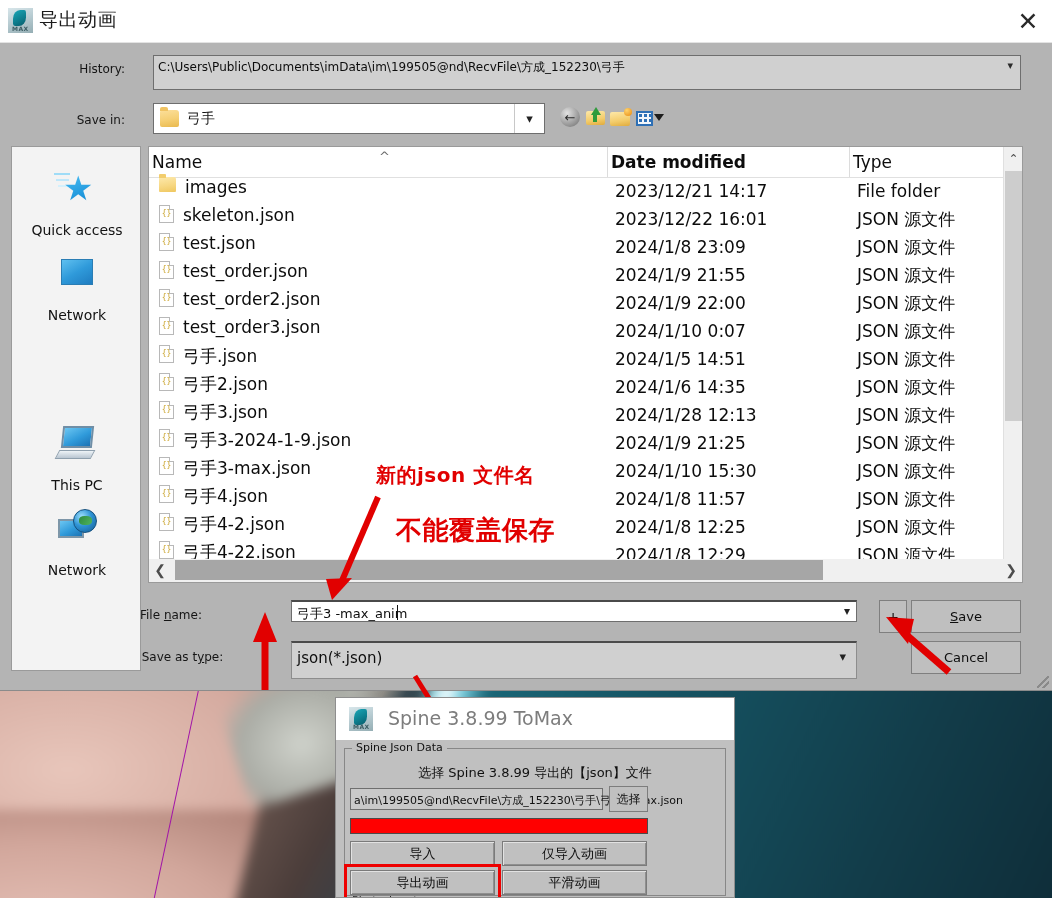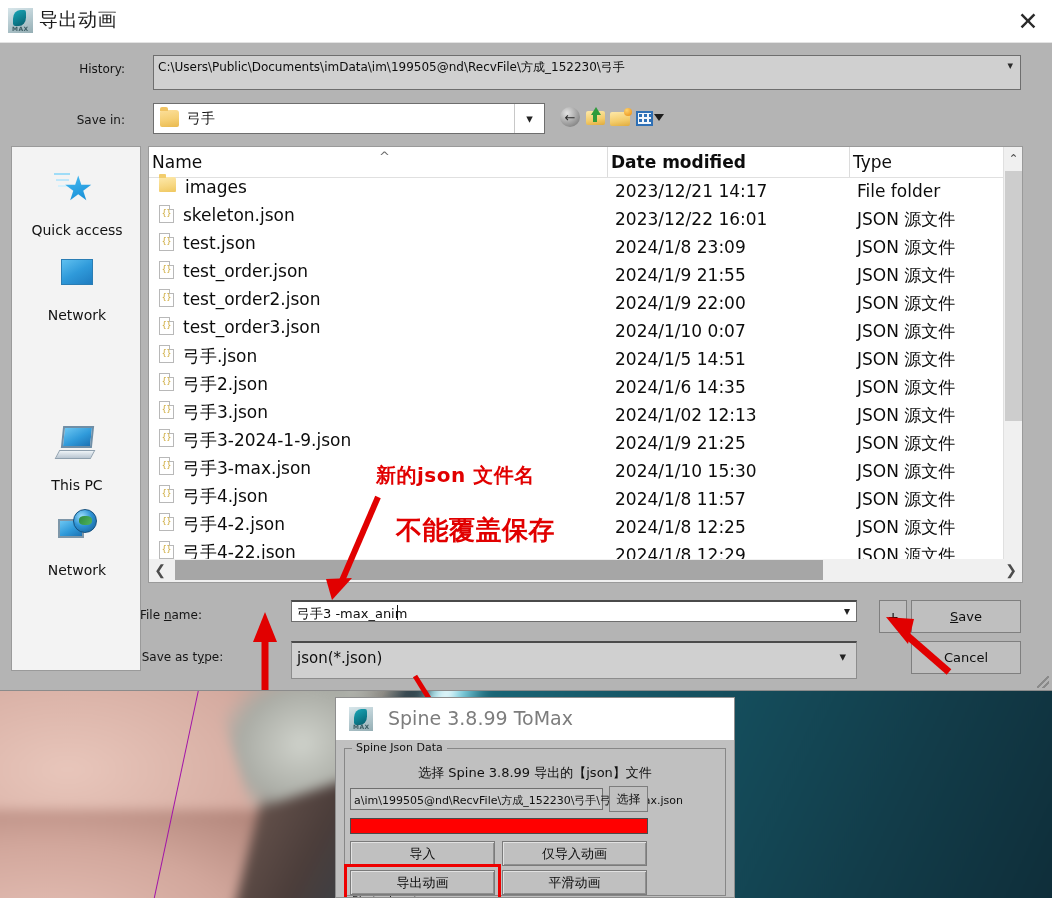--- a/index.html
+++ b/index.html
@@ -600,21 +600,21 @@
             <span>弓手2.json</span>
           </div>
           <div class="cdate">2024/1/6 14:35</div>
           <div class="ctype">JSON 源文件</div>
         </div>
         <div class="row">
           <div class="cname">
             <span class="ficon json">{}</span>
             <span>弓手3.json</span>
           </div>
-          <div class="cdate">2024/1/02 12:13</div>
+          <div class="cdate">2024/1/28 12:13</div>
           <div class="ctype">JSON 源文件</div>
         </div>
         <div class="row">
           <div class="cname">
             <span class="ficon json">{}</span>
             <span>弓手3-2024-1-9.json</span>
           </div>
           <div class="cdate">2024/1/9 21:25</div>
           <div class="ctype">JSON 源文件</div>
         </div>

